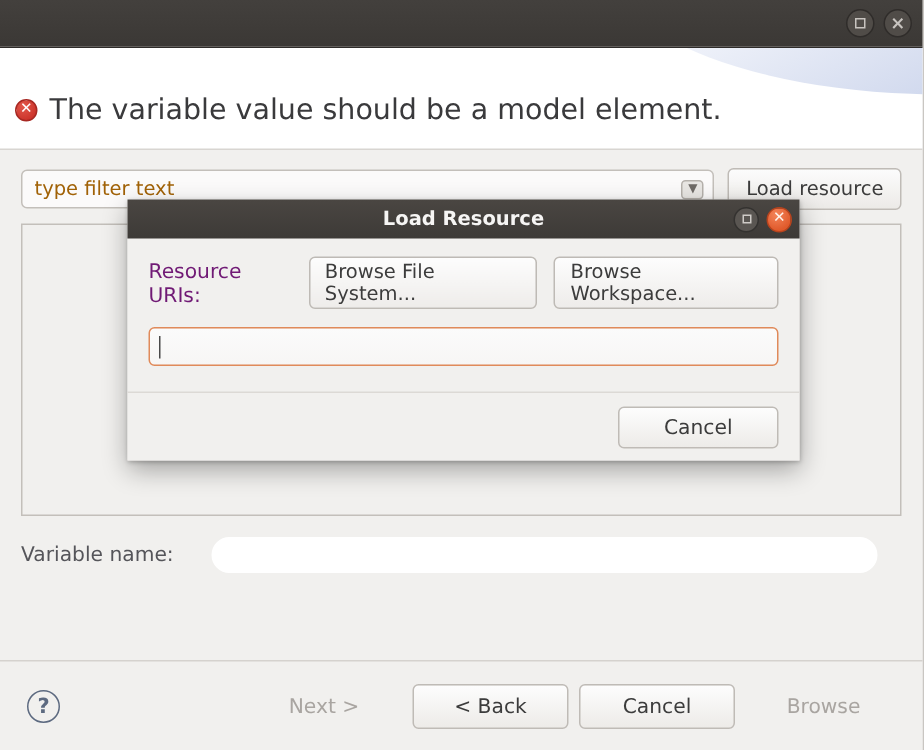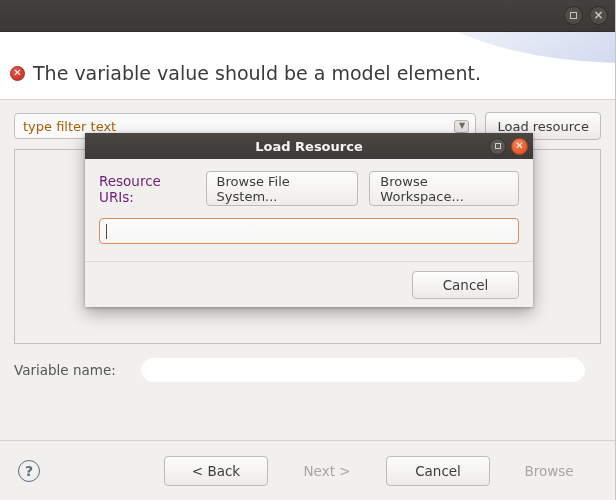--- a/index.html
+++ b/index.html
@@ -296,25 +296,25 @@
       <span class="varname-label">Variable name:</span>
       <div class="varname-field" title=""></div>
     </div>
   </div>
 
   <div class="wizard-footer">
     <div class="help-icon">
       <span>?</span>
     </div>
     <div class="footer-buttons">
+      <div class="wbtn disabled">
+        <span>Next &gt;</span>
+      </div>
       <div class="wbtn">
         <span>&lt; Back</span>
-      </div>
-      <div class="wbtn disabled">
-        <span>Next &gt;</span>
       </div>
       <div class="wbtn">
         <span>Cancel</span>
       </div>
       <div class="wbtn disabled">
         <span>Browse</span>
       </div>
     </div>
   </div>
 </div>

